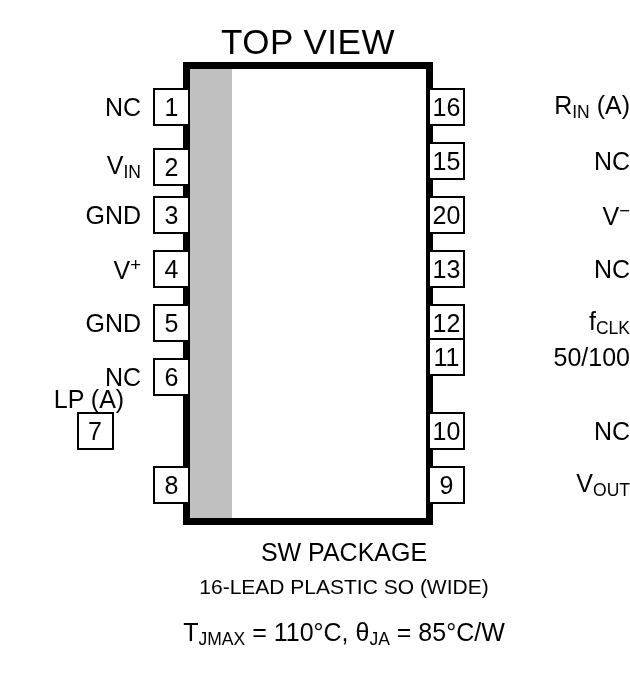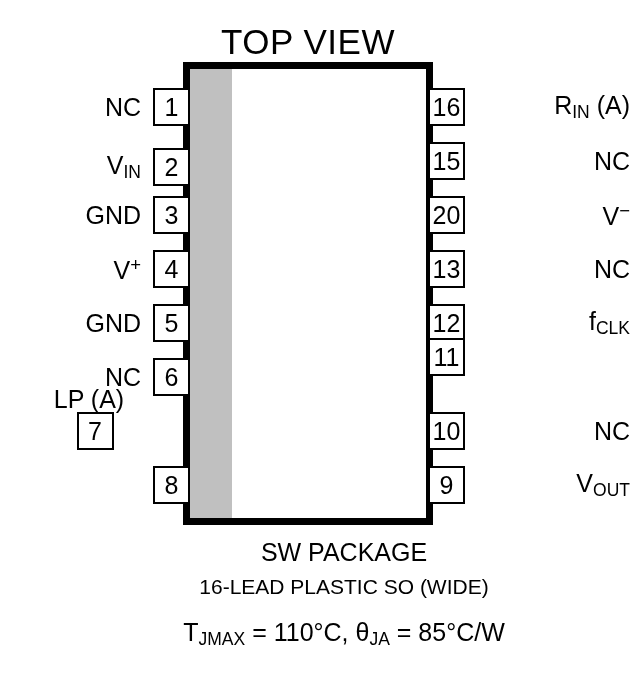--- a/index.html
+++ b/index.html
@@ -191,20 +191,21 @@
       <div class="pin-row right" style="top: 250px;">
         <div class="pin-box">13</div>
         <div class="pin-label">NC</div>
       </div>
       <div class="pin-row right" style="top: 304px;">
         <div class="pin-box">12</div>
         <div class="pin-label">f<span class="sub">CLK</span></div>
       </div>
       <div class="pin-row right" style="top: 338px;">
         <div class="pin-box">11</div>
+        <div class="pin-label">50/100</div>
       </div>
       <div class="pin-row right" style="top: 412px;">
         <div class="pin-box">10</div>
         <div class="pin-label">NC</div>
       </div>
       <div class="pin-row right" style="top: 466px;">
         <div class="pin-box">9</div>
         <div class="pin-label">V<span class="sub">OUT</span></div>
       </div>
     </div>

